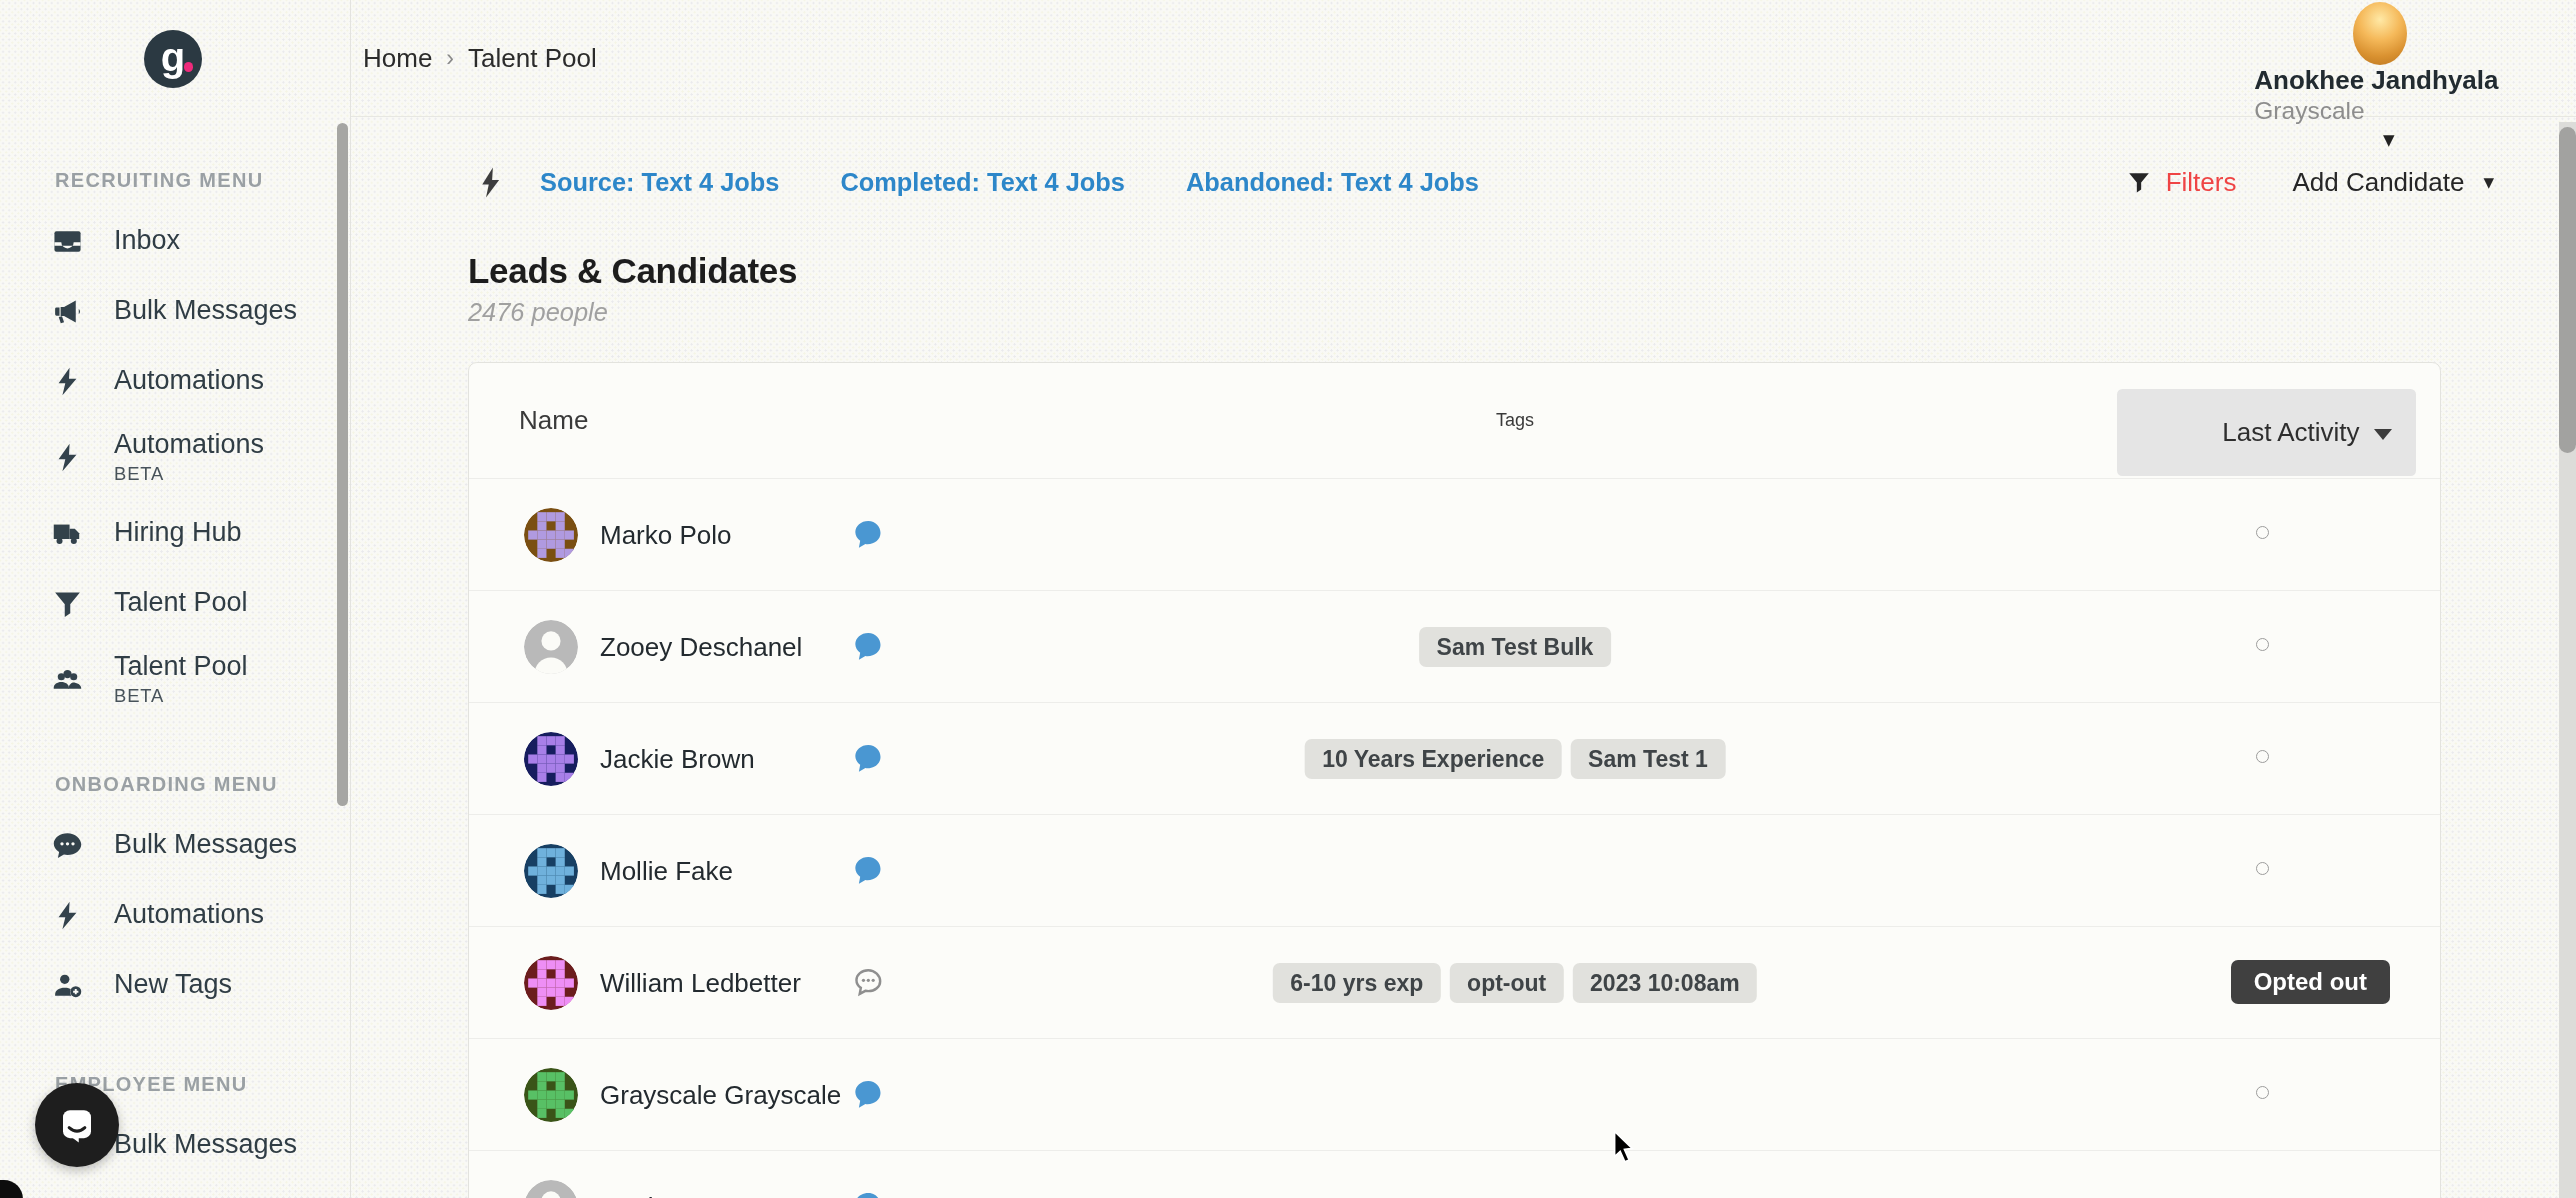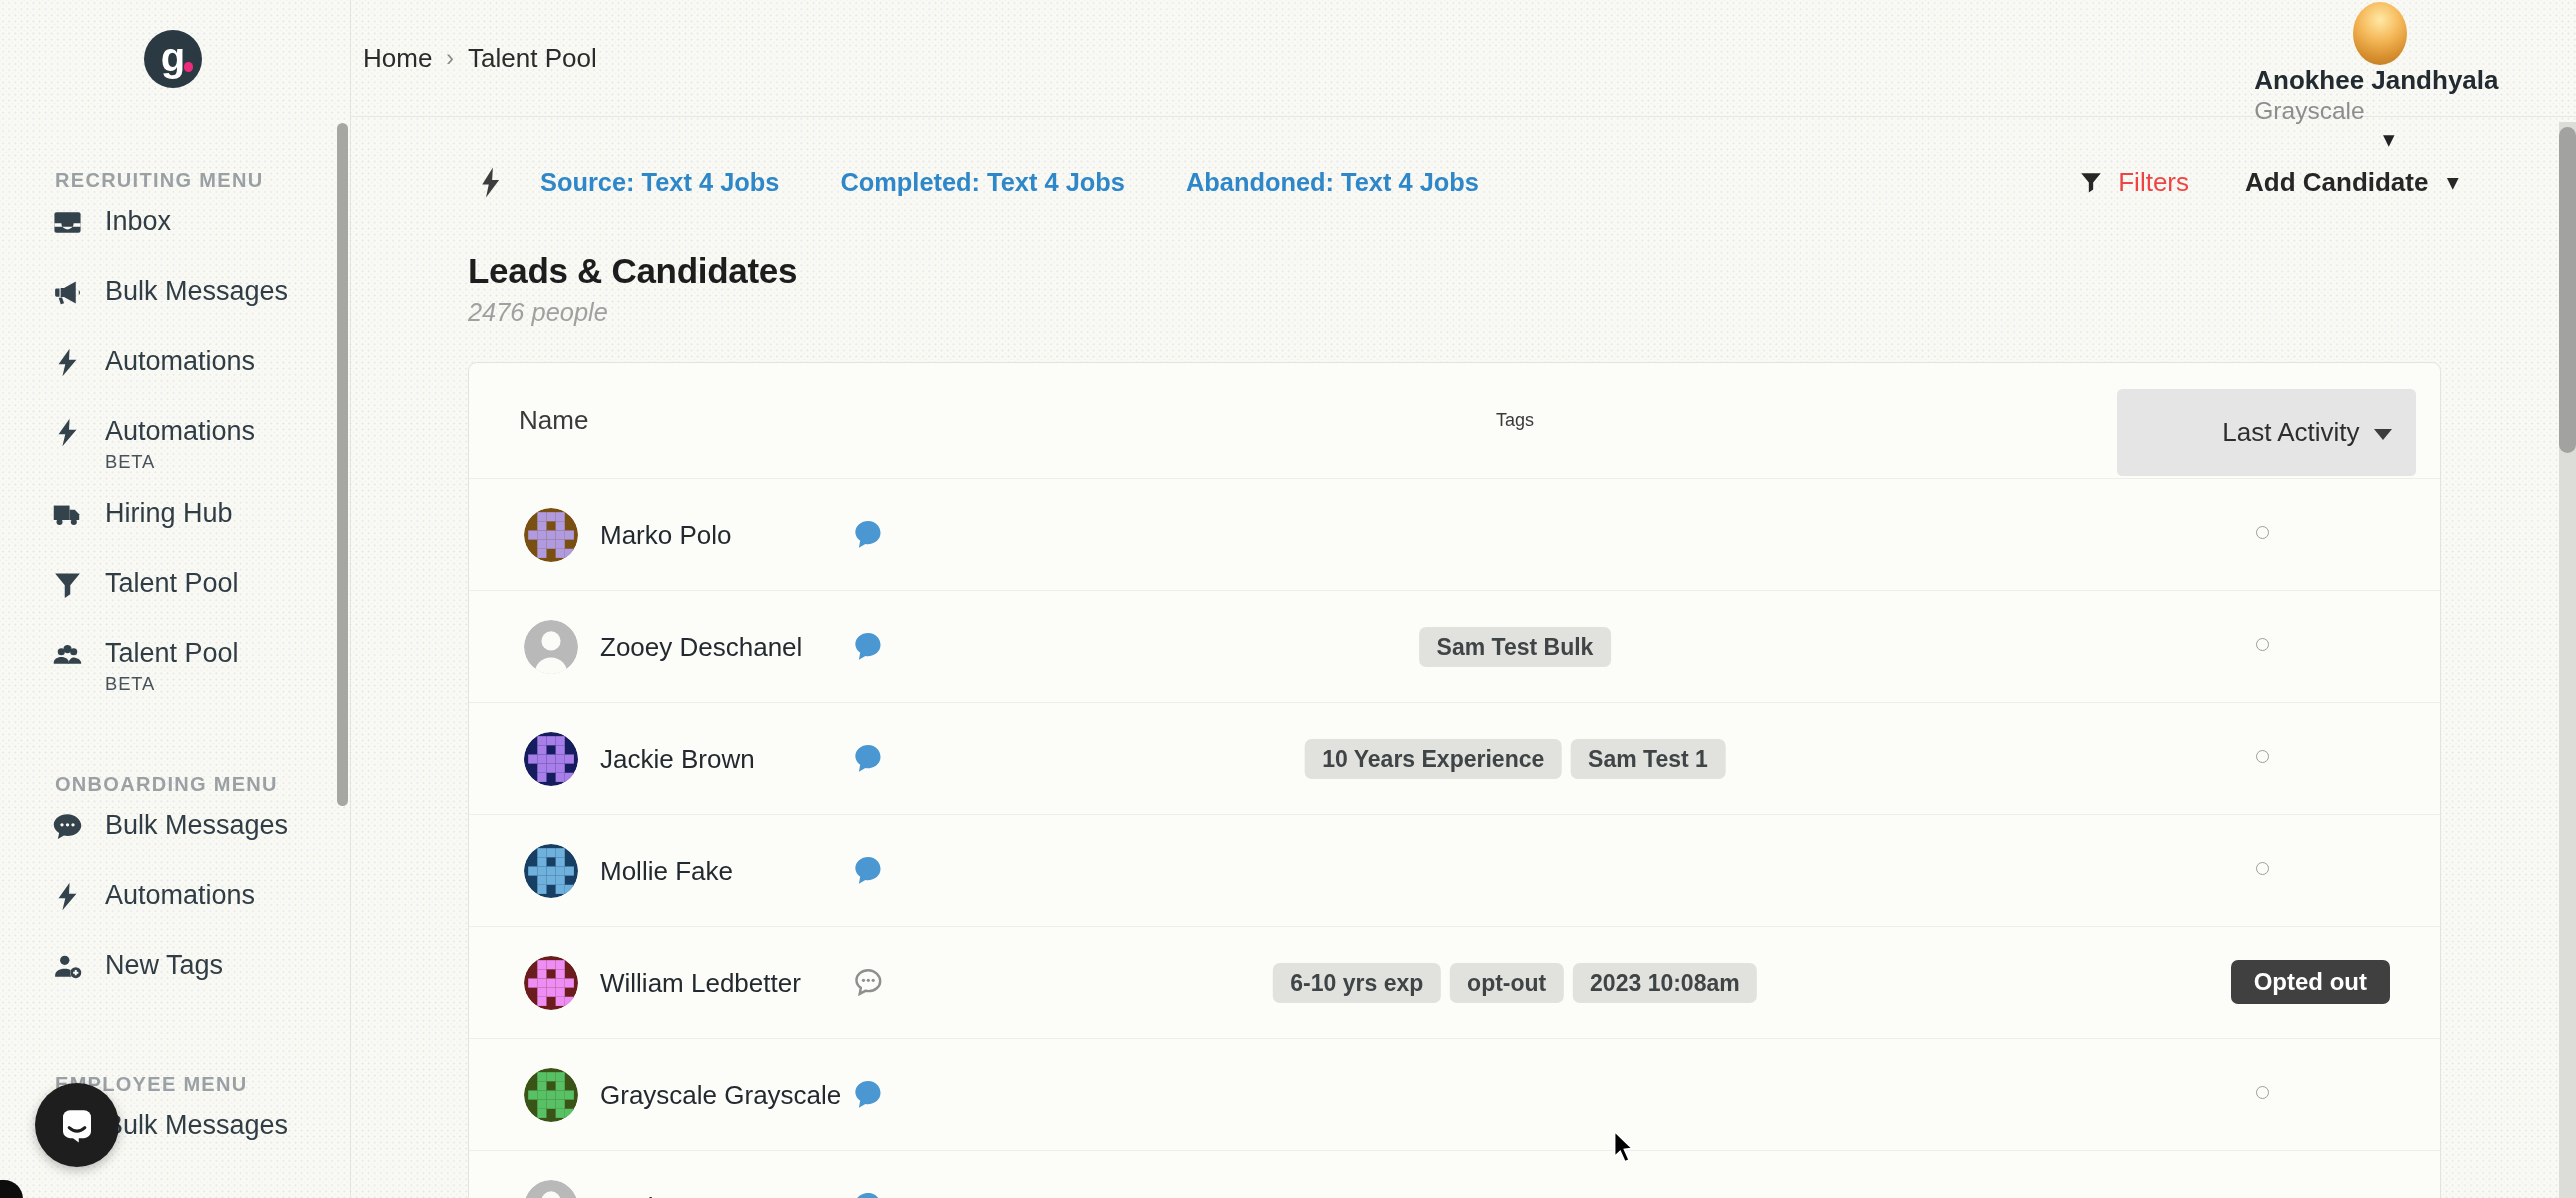--- a/index.html
+++ b/index.html
@@ -20,21 +20,21 @@
   
   .sidebar { position:absolute; left:0; top:0; width:351px; height:1199px; border-right:0.9px solid #e3e3df; z-index:5; }
   .logo { position:absolute; left:144px; top:30px; width:58px; height:58px; border-radius:50%;
           display:flex; align-items:center; justify-content:center; cursor:pointer; }
   .logo .g { color:#fff; font-size:40px; font-weight:700; line-height:1; margin-top:-3.5px; }
   .logo .logo-dot { position:absolute; right:8.8px; bottom:16px; width:9.6px; height:9.6px; border-radius:50%; }
   .nav { position:absolute; left:0; top:123px; width:100%; }
   .section-label { margin:53px 0 0 55px; font-size:20px; font-weight:700; letter-spacing:1.3px; color:#9aa0a4; }
   .nav-section:first-child .section-label { margin-top:46px; }
   .section-items { margin-top:14px; }
-  .nav-item { display:flex; align-items:flex-start; min-height:70px; padding-left:51px; cursor:pointer; }
+  .nav-item { display:flex; align-items:center; min-height:70px; padding-left:51px; cursor:pointer;gap:9px; }
   .nav-item.has-beta { min-height:82px; }
   .nav-icon { width:33px; height:33px; flex:0 0 33px; margin-right:21px; color:#33424b; }
   .nav-icon svg { width:33px; height:33px; fill:#33424b; }
   .nav-text { display:flex; flex-direction:column; }
   .nav-label { font-size:27px; font-weight:500; color:#303d45; line-height:1.15; }
   .nav-beta { font-size:18.4px; color:#47525a; letter-spacing:0.9px; margin-top:3.5px; display:none; }
   .has-beta .nav-beta { display:block; }
   .sidebar-scrollbar { position:absolute; right:1.8px; top:123px; width:11.4px; height:683px; border-radius:6.1px; background:#a6a6a3; }
   .intercom { position:absolute; left:35px; top:1083px; width:84px; height:84px; border-radius:50%; background:#1e1e1e;
               display:flex; align-items:center; justify-content:center; z-index:8; cursor:pointer; box-shadow:0 3.5px 10.5px rgba(0,0,0,.25); }
@@ -56,21 +56,21 @@
   .user-caret { font-size:23px; color:#222; cursor:pointer; }
 
   
   .content { position:absolute; left:351px; top:118px; width:2225px; height:1080px; }
   .quickrow { position:absolute; left:0; top:0; width:100%; height:128px; display:flex; align-items:center; }
   .bolt { width:32px; height:35px; margin-left:124px; }
   .quicklink { font-size:25.4px; font-weight:700; margin-left:61px; cursor:pointer; }
   .quicklink:first-of-type { margin-left:33px; }
   .filters-btn { margin-left:auto; display:flex; align-items:center; gap:14px; font-size:26px; color:#ef4444; cursor:pointer; }
   .filters-btn svg { width:26px; height:26px; fill:#262626; }
-  .addcand-btn { display:flex; align-items:center; gap:19px; font-size:26px; color:#262626; margin-left:56px; margin-right:118px; cursor:pointer;font-weight:bold; }
+  .addcand-btn { display:flex; align-items:center; gap:19px; font-size:26px; color:#262626; margin-left:56px; margin-right:82px; cursor:pointer; }
   .addcand-btn .caret { font-size:21px; color:#262626; }
 
   .page-head { position:absolute; left:117px; top:133px; }
   .page-title { font-size:35px; font-weight:700; color:#1d1d1d; letter-spacing:-0.3px; }
   .page-subtitle { font-size:25.4px; font-style:italic; color:#a0a0a0; margin-top:7px; }
 
   
   .card { position:absolute; left:117px; top:244px; width:1973px; height:973px;
           background:#fcfcf9; border:0.9px solid #e3e3de; border-radius:8.8px; }
   .card-header { position:relative; height:115px; }

